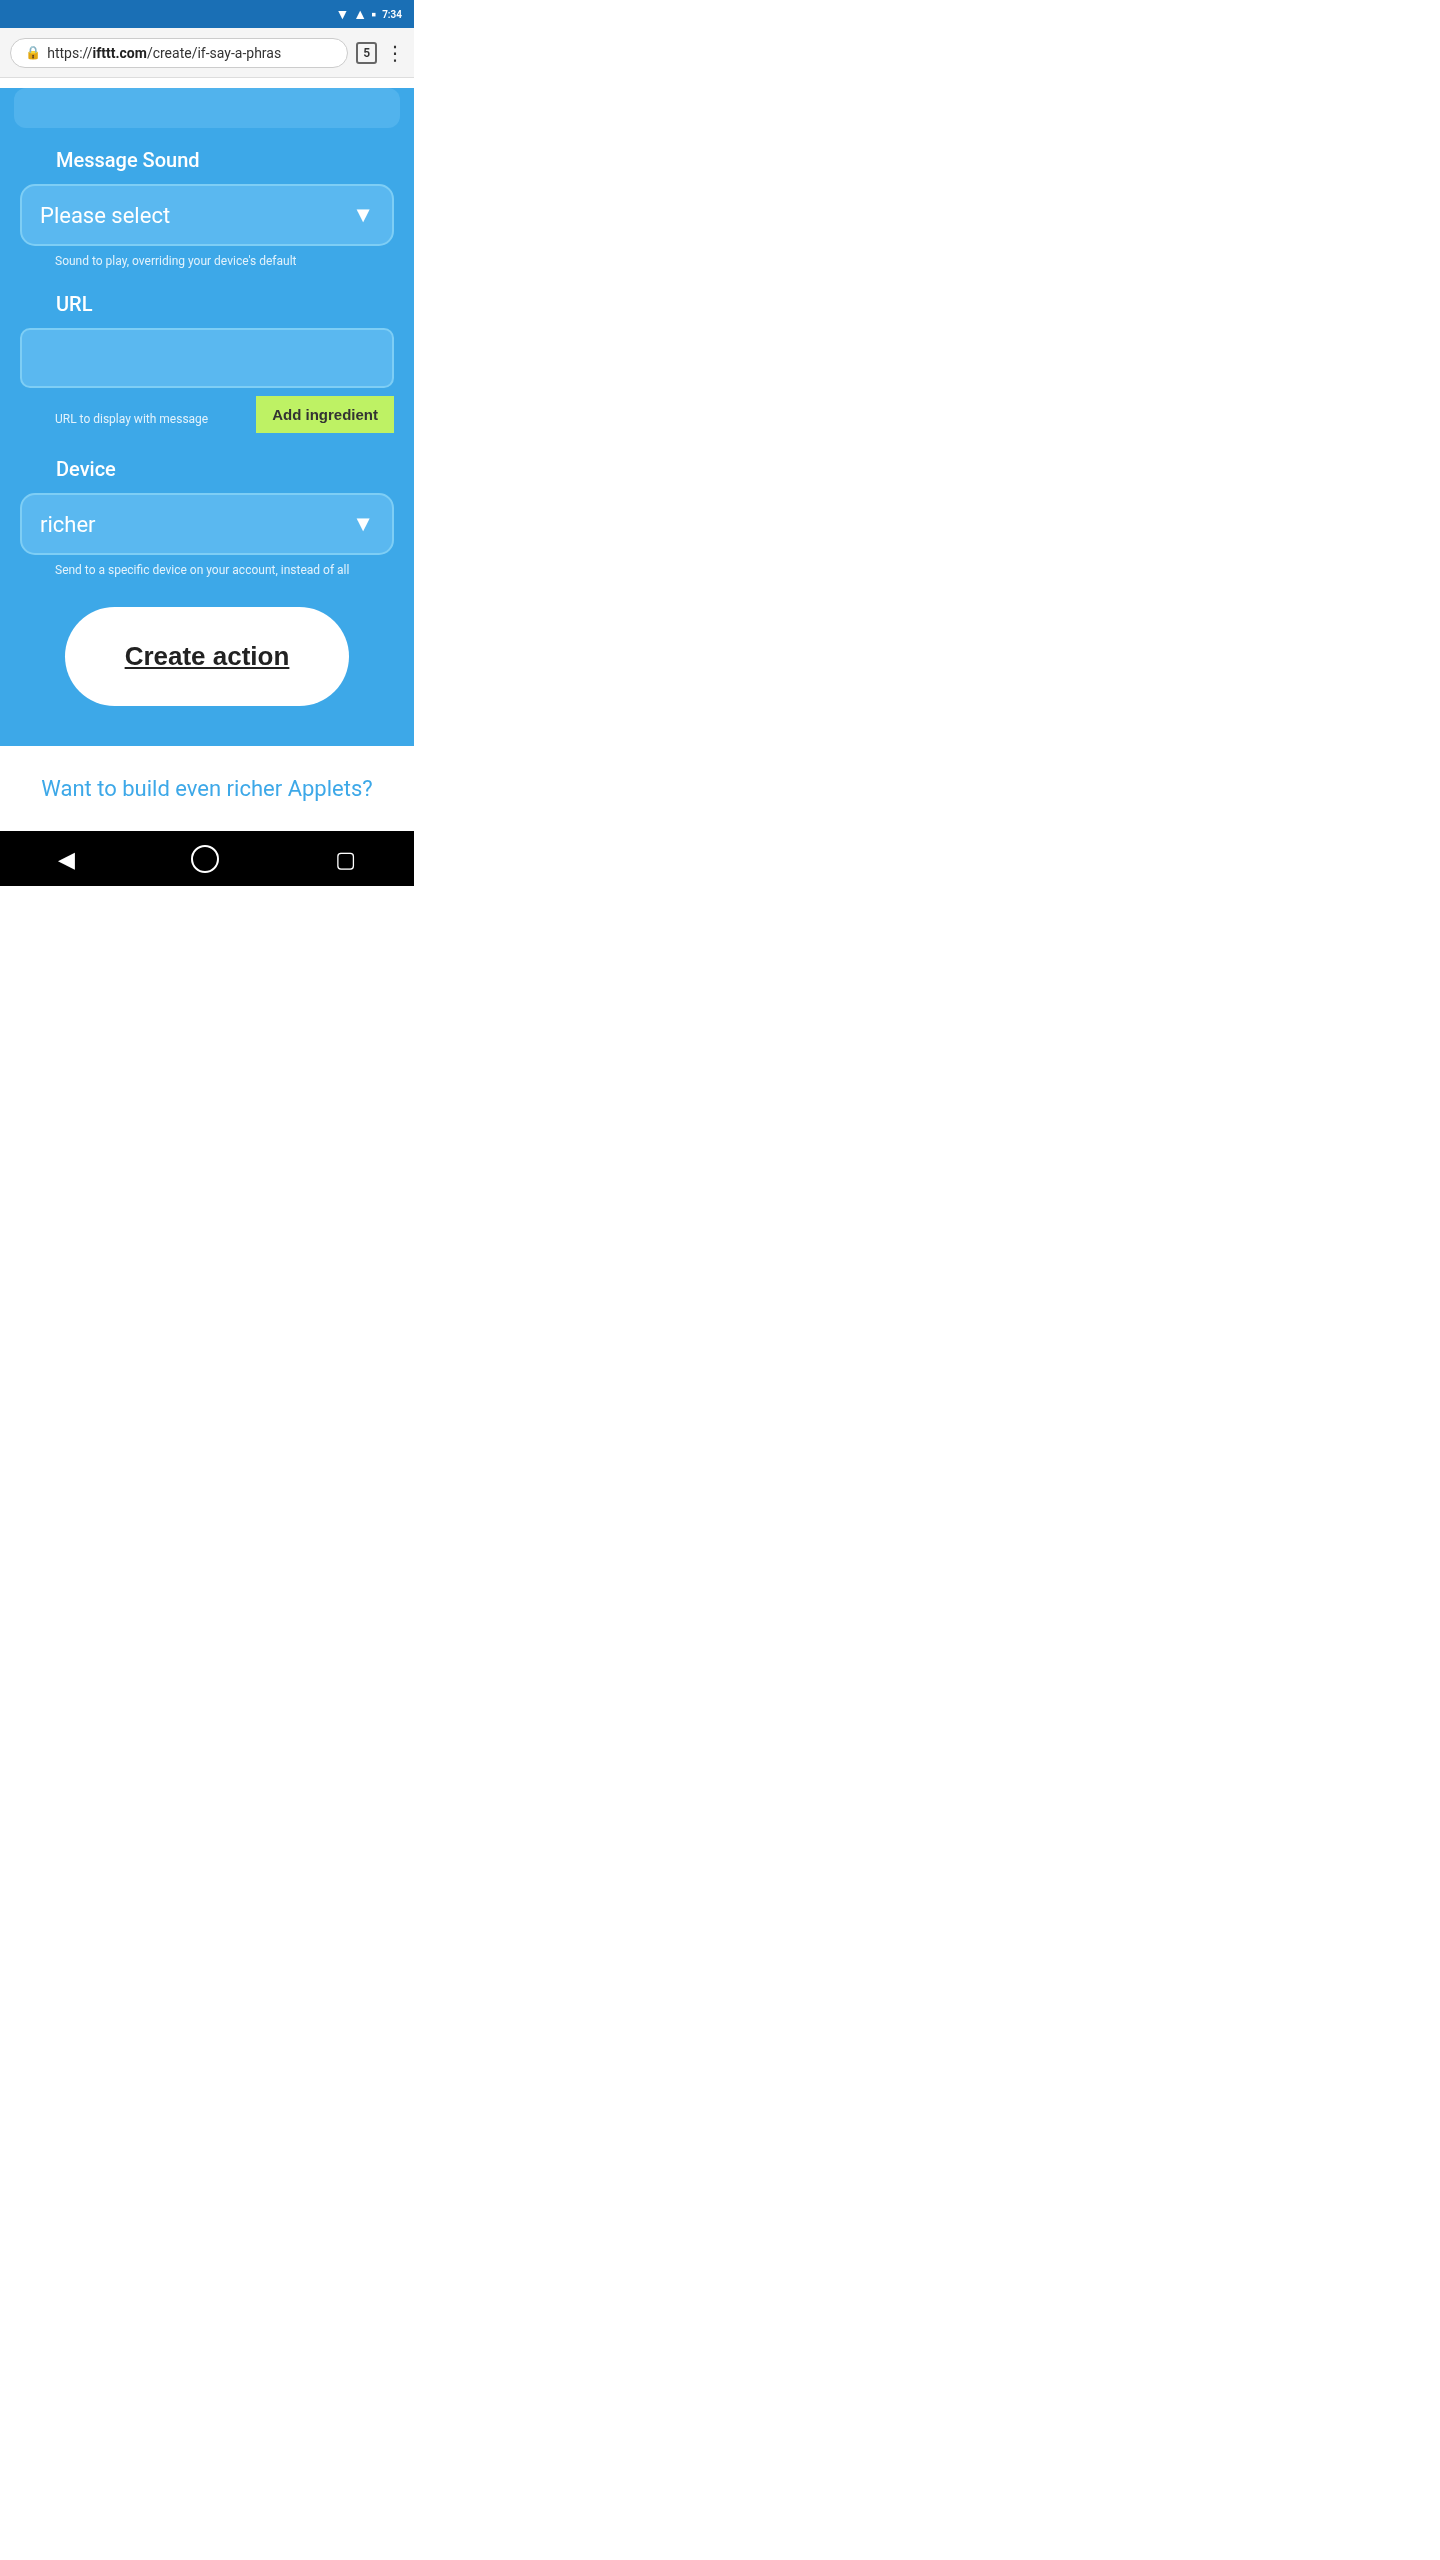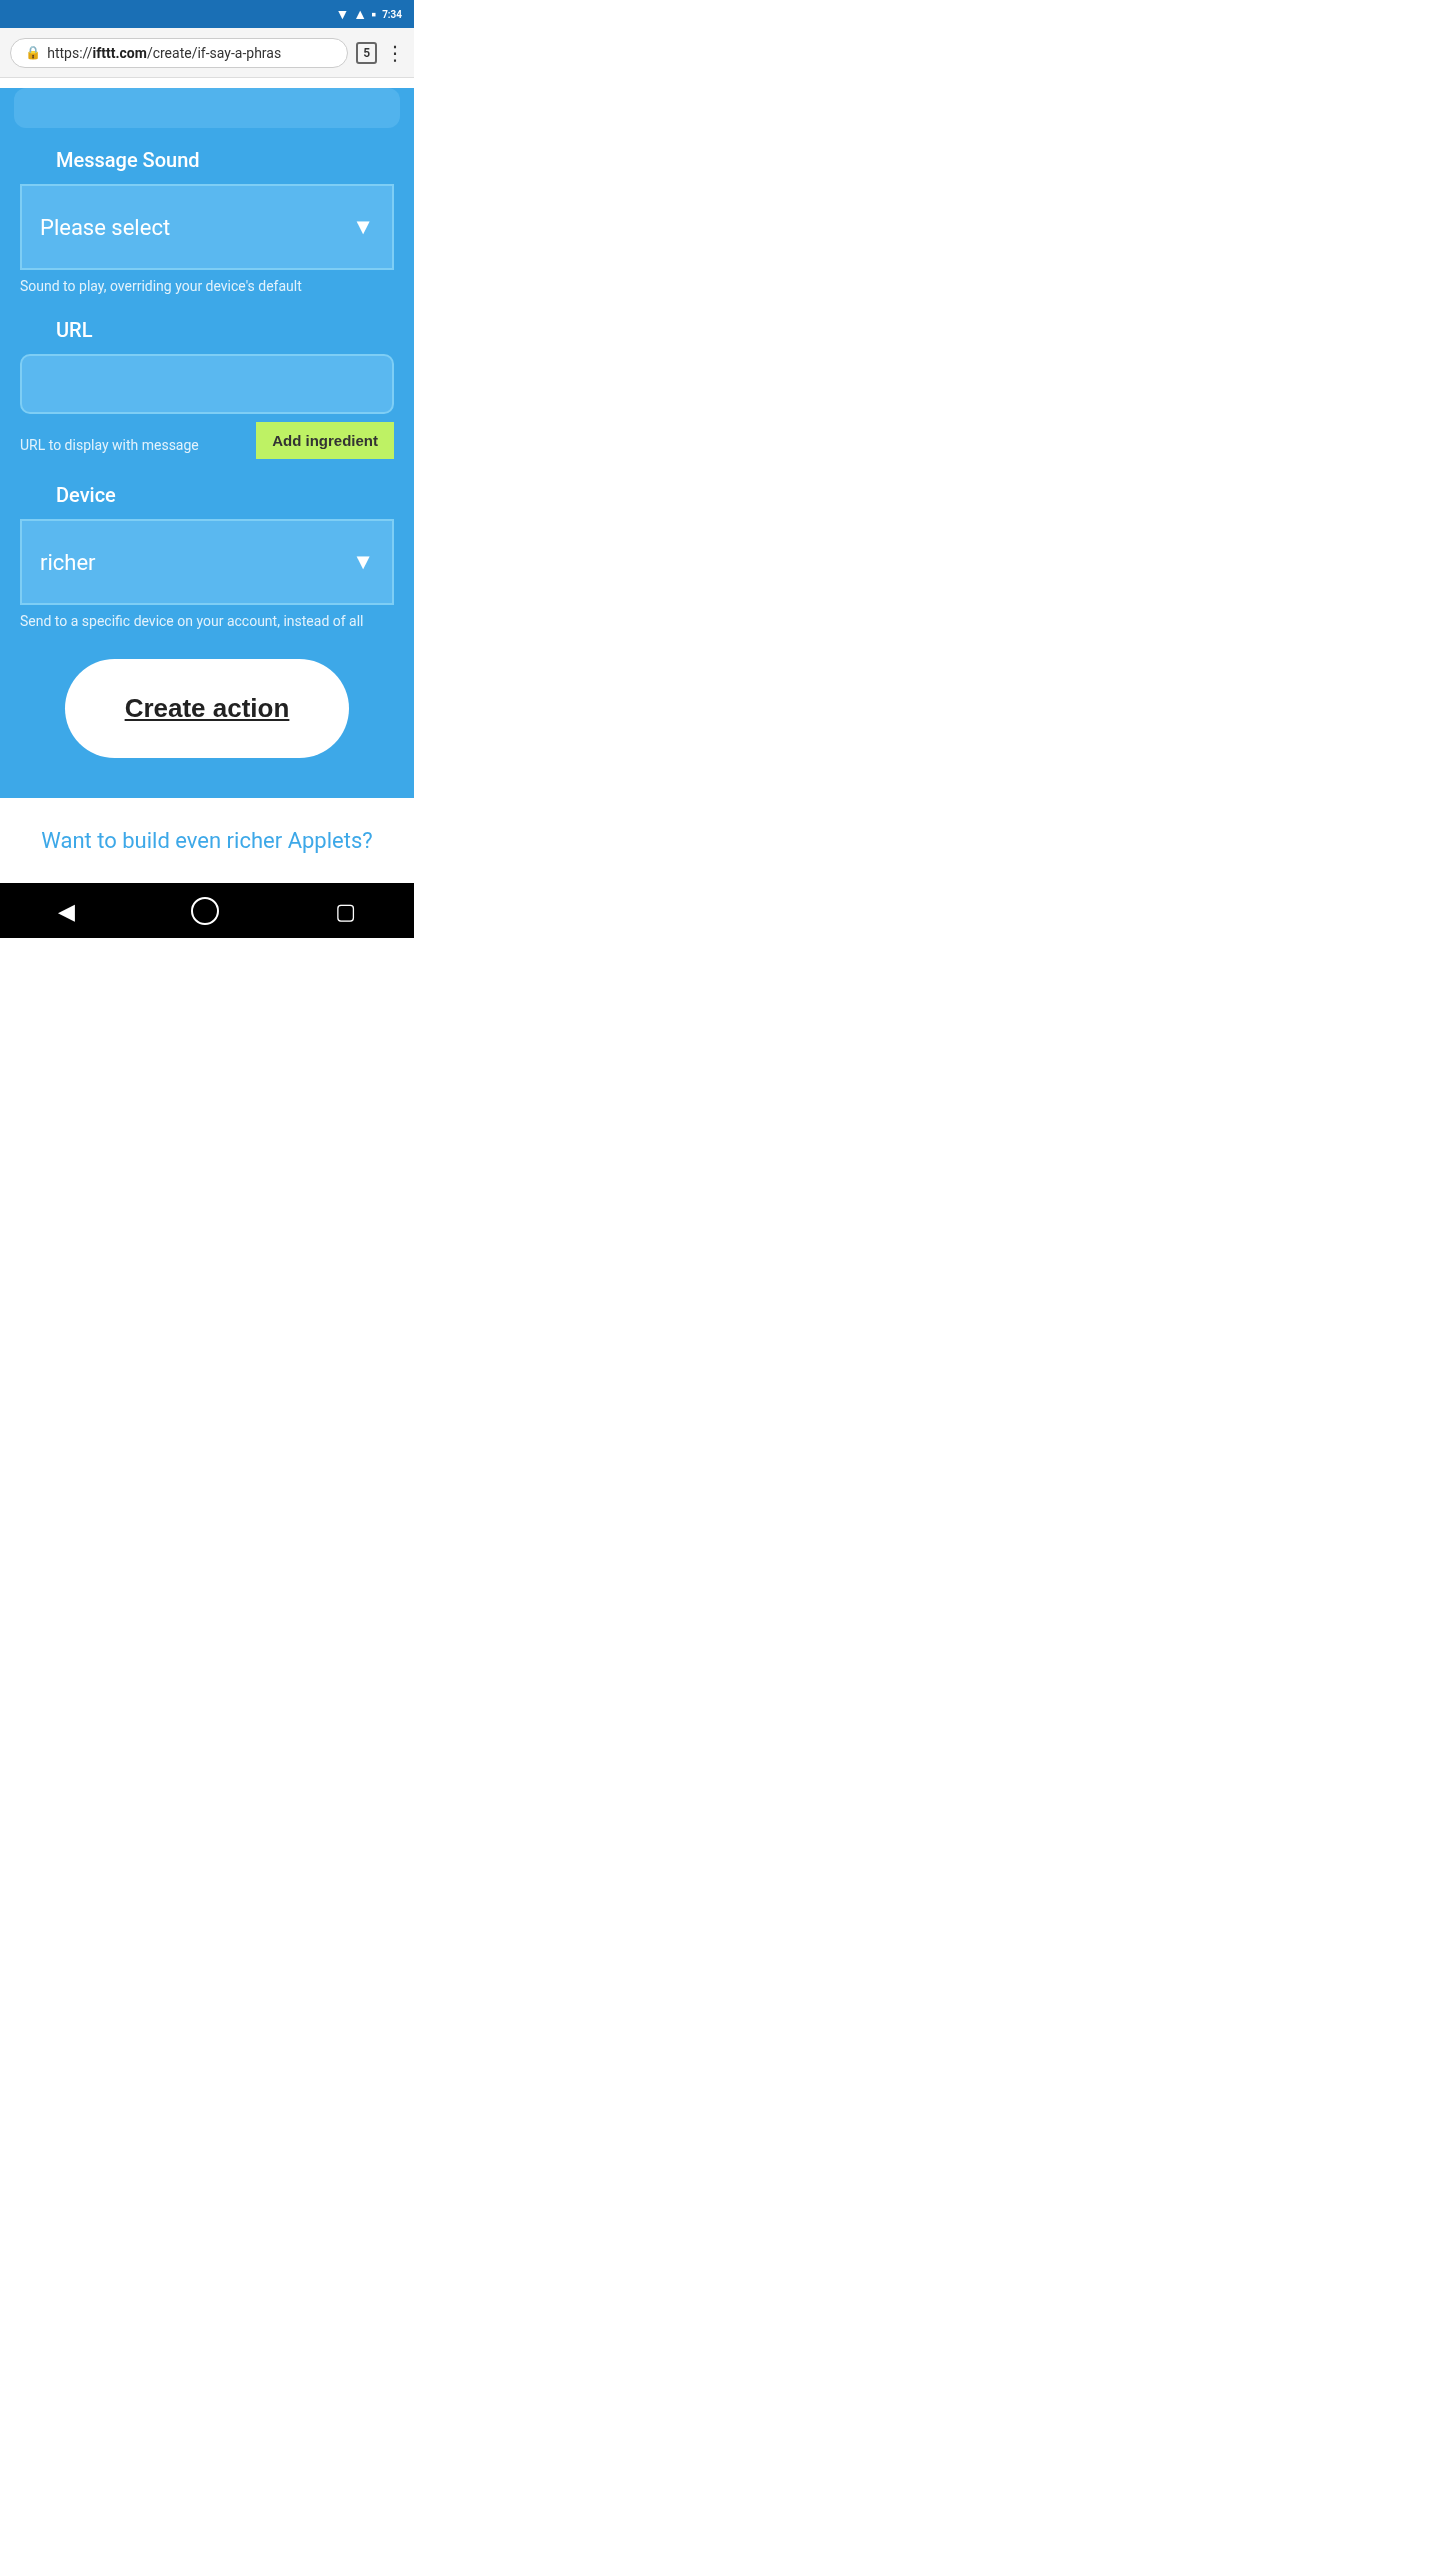--- a/index.html
+++ b/index.html
@@ -131,44 +131,45 @@
       font-size: 20px;
       font-weight: 500;
       margin-bottom: 12px;
       display: block;
       margin-left: 36px;
     }
 
     .select-field {
       background: #5ab8f0;
       border: 2px solid #7ecef5;
-      border-radius: 0;
-      padding: 28px 18px;
+      border-radius: 15px;
+      padding: 16px 18px;
       display: flex;
       align-items: center;
       justify-content: space-between;
       cursor: pointer;
       width: 100%;
     }
 
     .select-field .select-value {
       color: white;
       font-size: 22px;
       font-weight: 400;
     }
 
     .select-field .chevron {
       color: white;
       font-size: 22px;
     }
 
     .field-hint {
       color: rgba(255,255,255,0.85);
-      font-size: 14px;
+      font-size: 12px;
       margin-top: 8px;
+      margin-left: 35px;
     }
 
     .text-input {
       background: #5ab8f0;
       border: 2px solid #7ecef5;
       border-radius: 10px;
       padding: 18px 18px;
       width: 100%;
       color: white;
       font-size: 16px;

